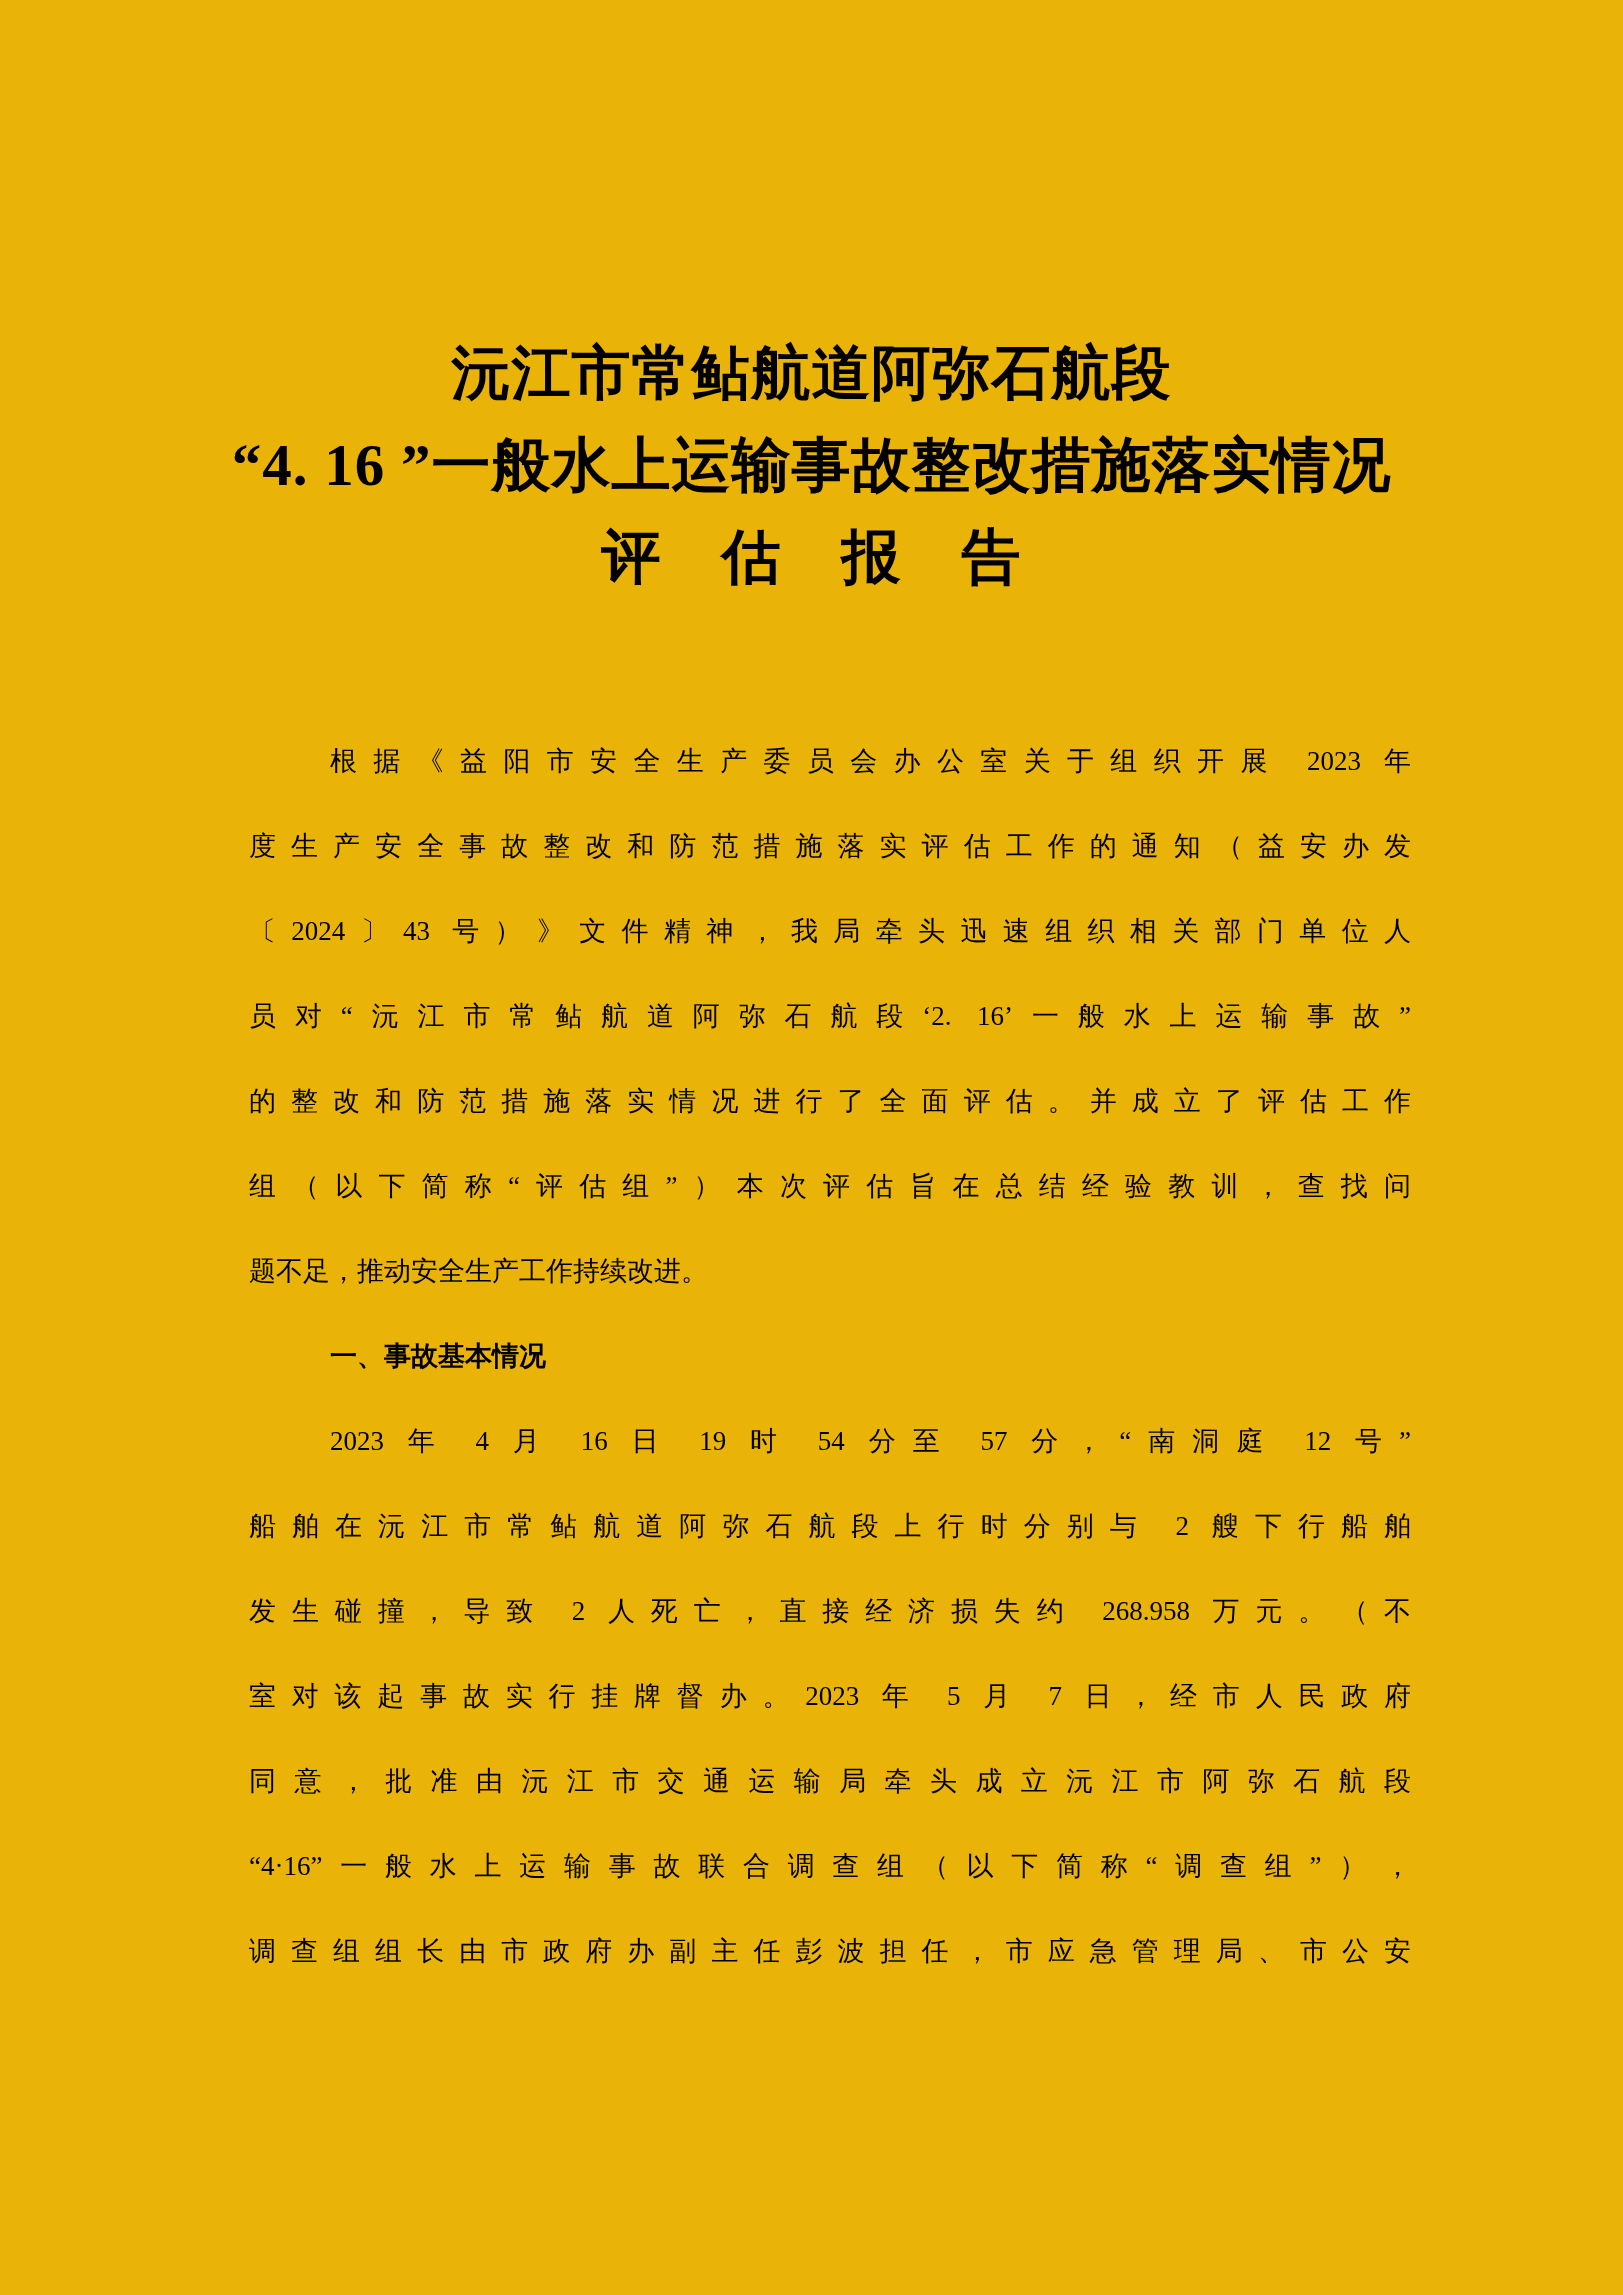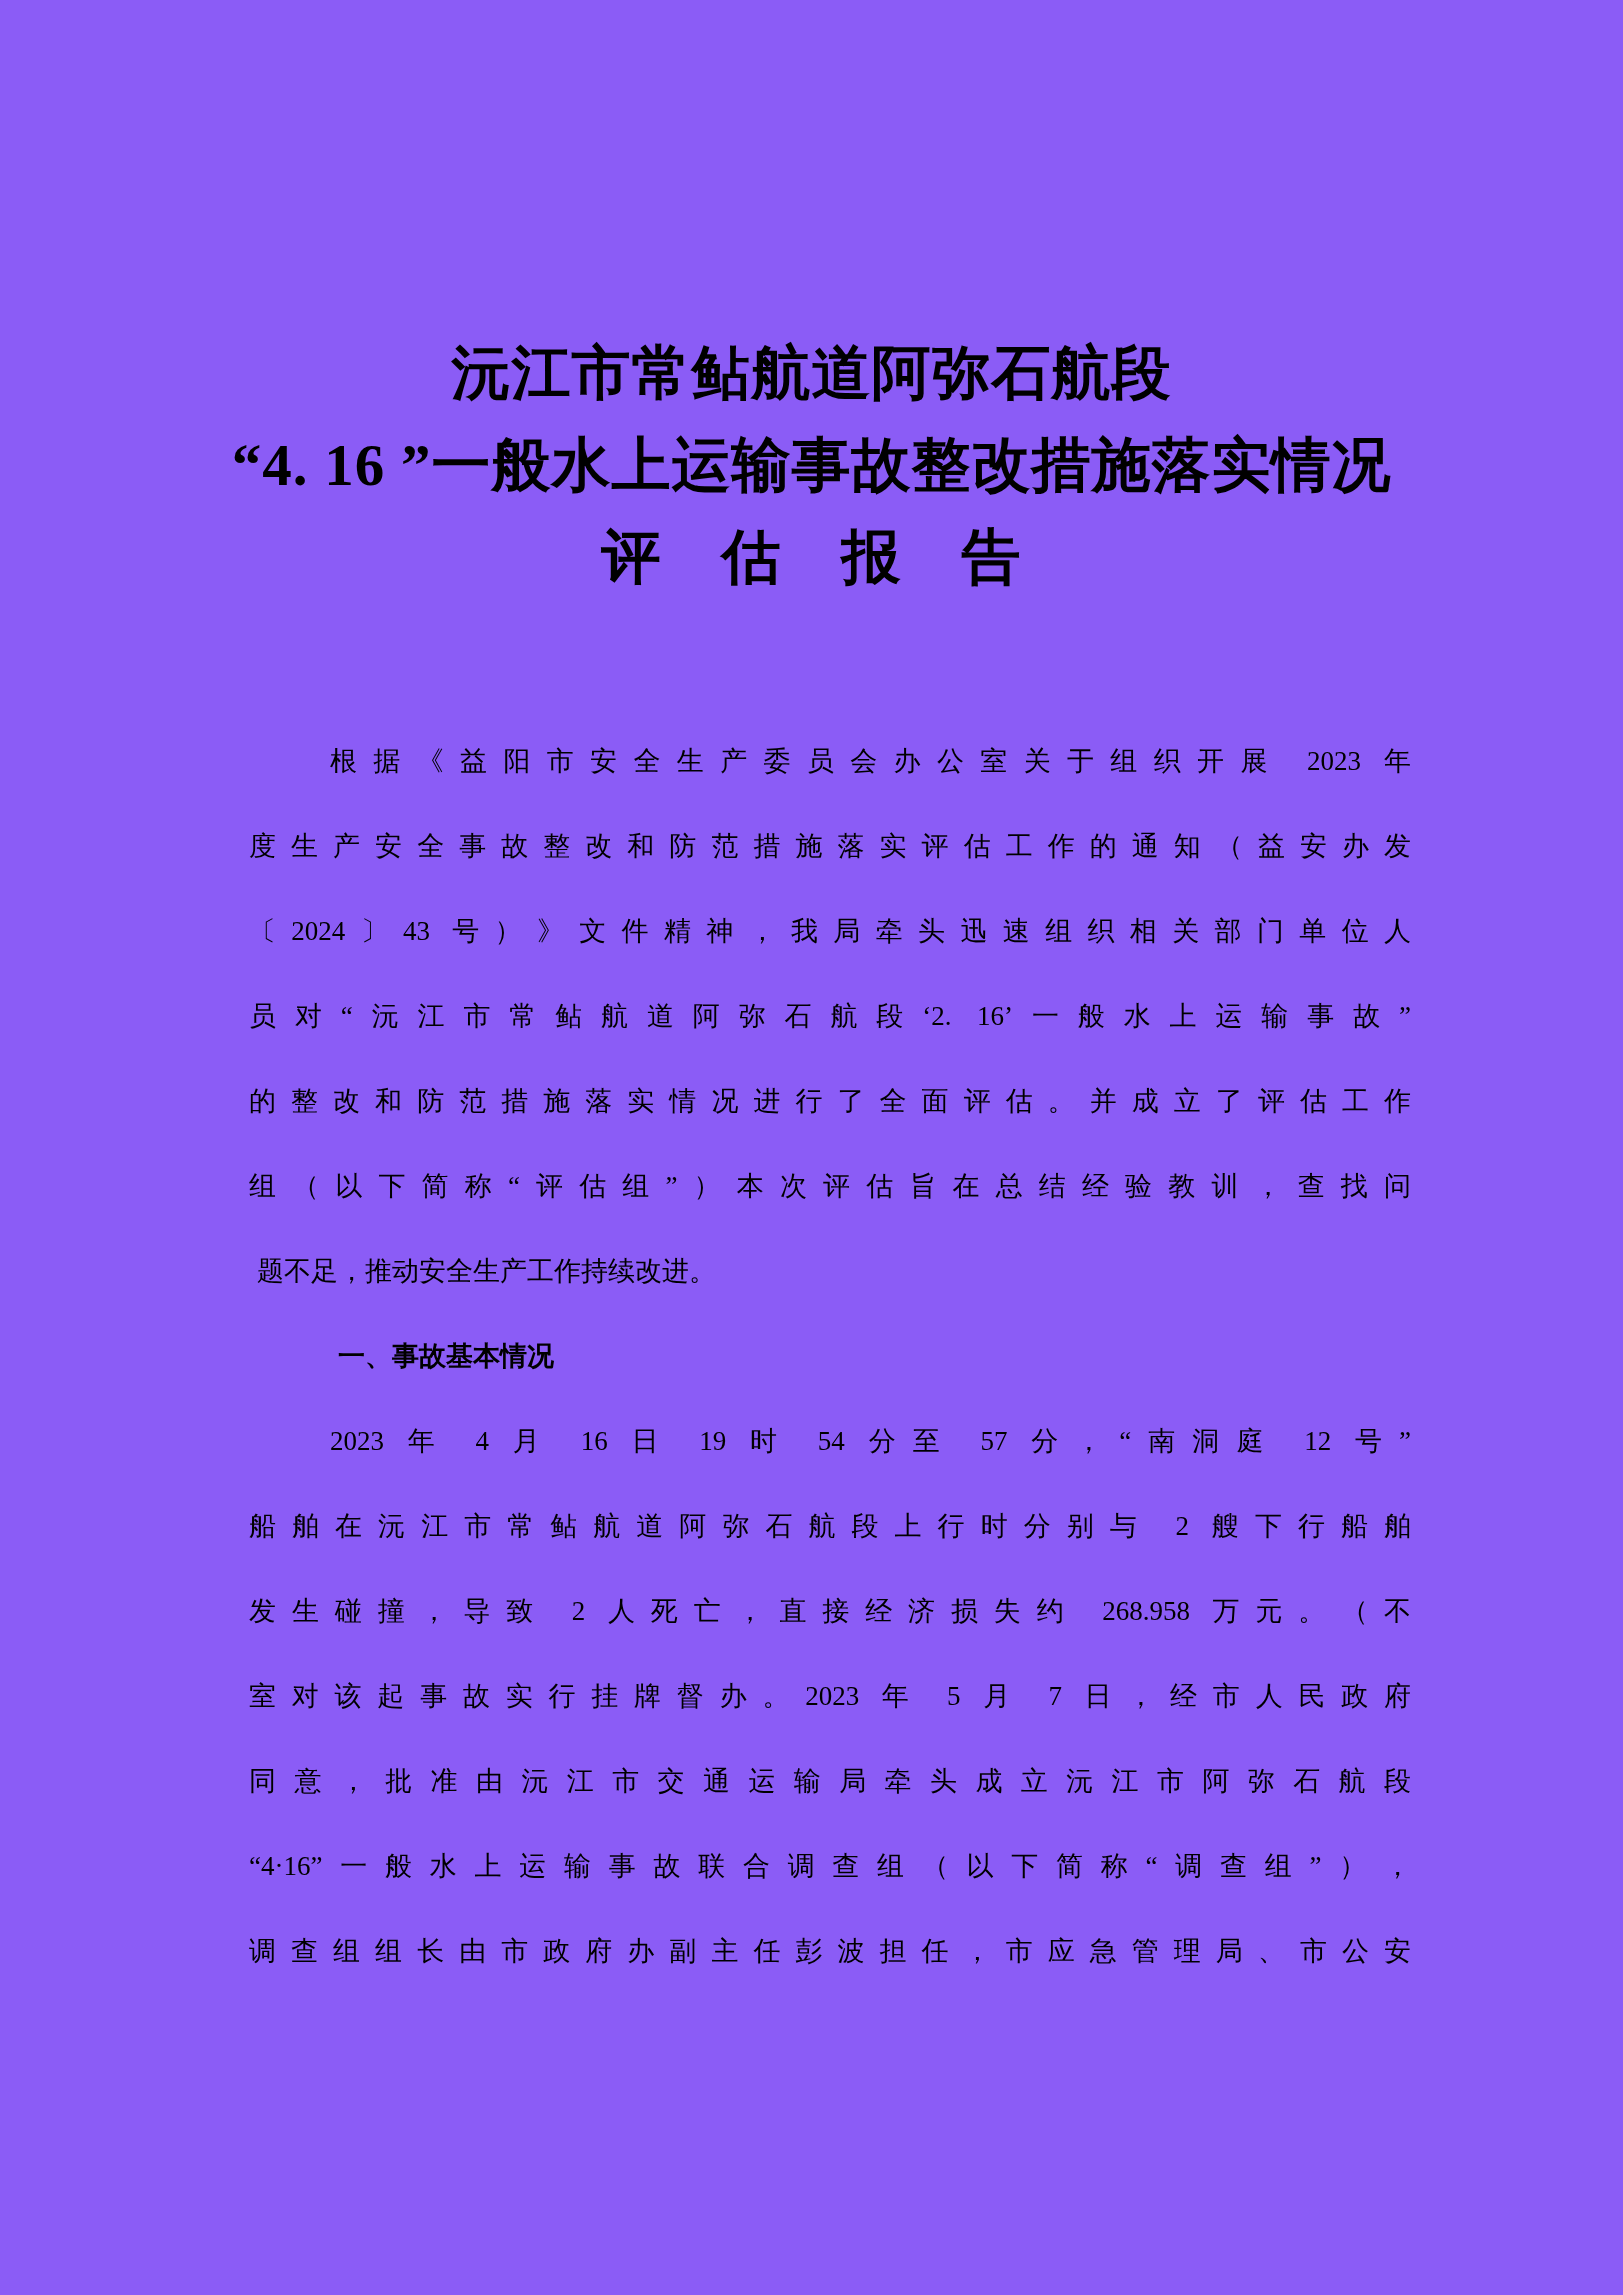--- a/index.html
+++ b/index.html
@@ -4,21 +4,21 @@
 <style>
   html, body { margin: 0; padding: 0; }
   body {
     background: #ffffff;
     font-family: "Liberation Serif", "DejaVu Serif", serif;
   }
   .page {
     position: relative;
     width: 1623px;
     height: 2295px;
-    background: #8b5cf6;
+    background: #eab308;
     color: #000000;
     overflow: hidden;
   }
   .title-block {
     position: absolute;
     top: 327px;
     left: 0;
     width: 100%;
     text-align: center;
     font-weight: bold;
@@ -36,21 +36,20 @@
     line-height: 85px;
   }
   .body-line {
     text-align: justify;
     text-align-last: justify;
     word-break: keep-all;
   }
   .body-line.no-justify {
     text-align: center;
     text-align-last: left;
-    margin-left: 8px;
   }
   .body-line.indent {
     text-indent: 81px;
   }
   .body-line.heading {
     font-family: Liberation Serif, serif;
     font-weight: bold;
   }
 </style>
 </head>

